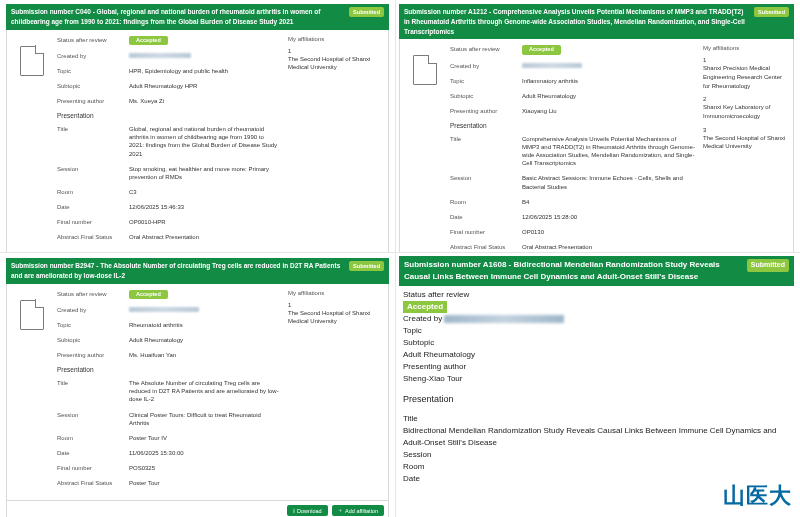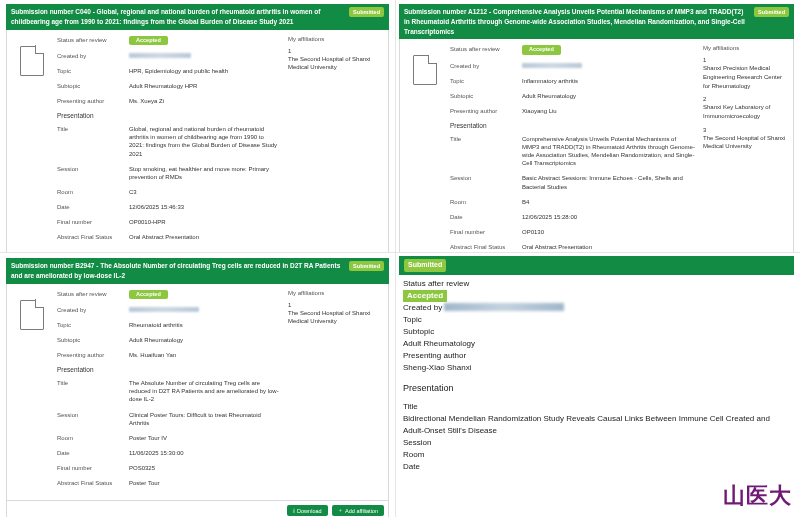--- a/index.html
+++ b/index.html
@@ -216,21 +216,21 @@
   }
   .plain .uline { text-decoration: underline; }
 
   
   .watermark {
     position: absolute;
     right: 8px;
     bottom: 6px;
     font-size: 22px;
     font-weight: bold;
-    color: #701a75;
+    color: #0369a1;
     letter-spacing: 1px;
     font-family: "DejaVu Serif", serif;
   }
   .divider-v {
     position: absolute;
     left: 395px; top: 0; bottom: 0;
     width: 1px;
     background: #e6e6e6;
   }
   .divider-h {
@@ -448,34 +448,35 @@
         </div>
       <div class="btn">
           <span class="ic">＋</span>
           <span>Add affiliation</span>
         </div>
     </div>
   </div>
 
   <div class="panel br">
     <div class="titlebar" style="font-size:8px;">
+      <span class="ttext">Submission number A1608 - Bidirectional Mendelian Randomization Study Reveals Causal Links Between Immune Cell Dynamics and Adult-Onset Still's Disease</span>
       <span class="badge-sub" style="font-size:7px;">Submitted</span>
     </div>
     <div class="plain">
       <div class="lab">Status after review</div>
       <div><span class="accepted-plain">Accepted</span></div>
       <div><span class="lab">Created by</span> <span class="blur-line"></span></div>
       <div class="lab">Topic</div>
       <div class="lab">Subtopic</div>
       <div>Adult Rheumatology</div>
       <div class="lab">Presenting author</div>
-      <div>Sheng-Xiao Shanxi</div>
+      <div>Sheng-Xiao Tour</div>
       <div class="presentation">Presentation</div>
       <div class="lab">Title</div>
-      <div>Bidirectional Mendelian Randomization Study Reveals Causal Links Between Immune Cell Created and Adult-Onset Still's Disease</div>
+      <div>Bidirectional Mendelian Randomization Study Reveals Causal Links Between Immune Cell Dynamics and Adult-Onset Still's Disease</div>
       <div class="lab">Session</div>
       <div class="lab">Room</div>
       <div class="lab">Date</div>
 
     </div>
     <div class="watermark">山医大</div>
   </div>
 
 </div>
 <div class="divider-v"></div>

